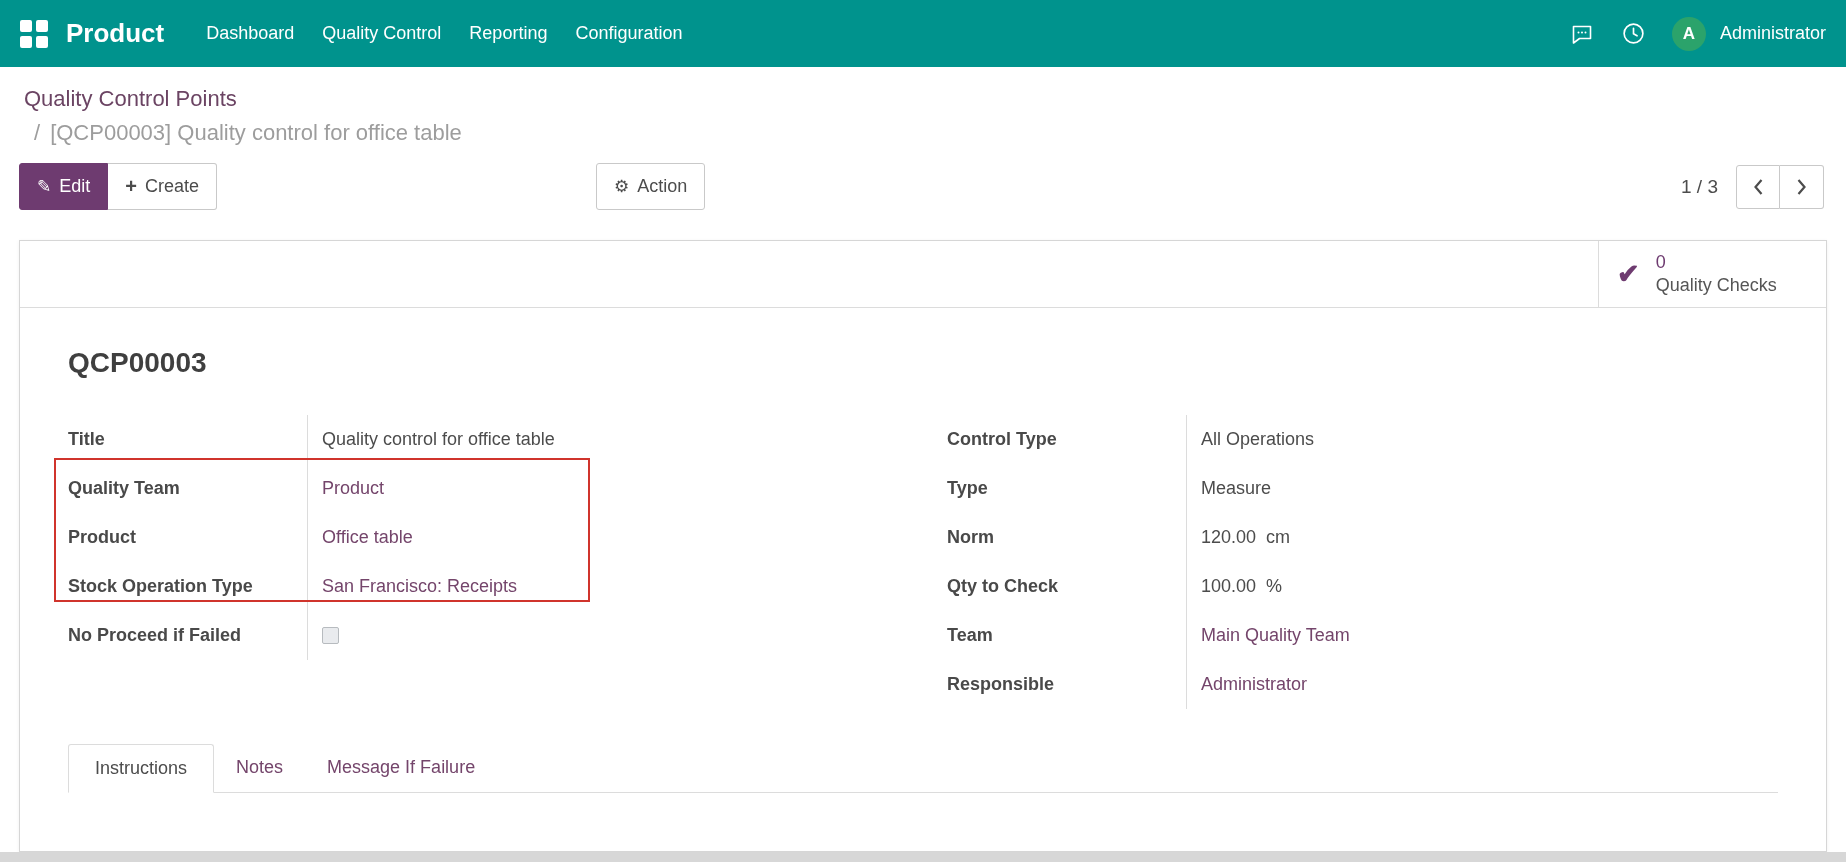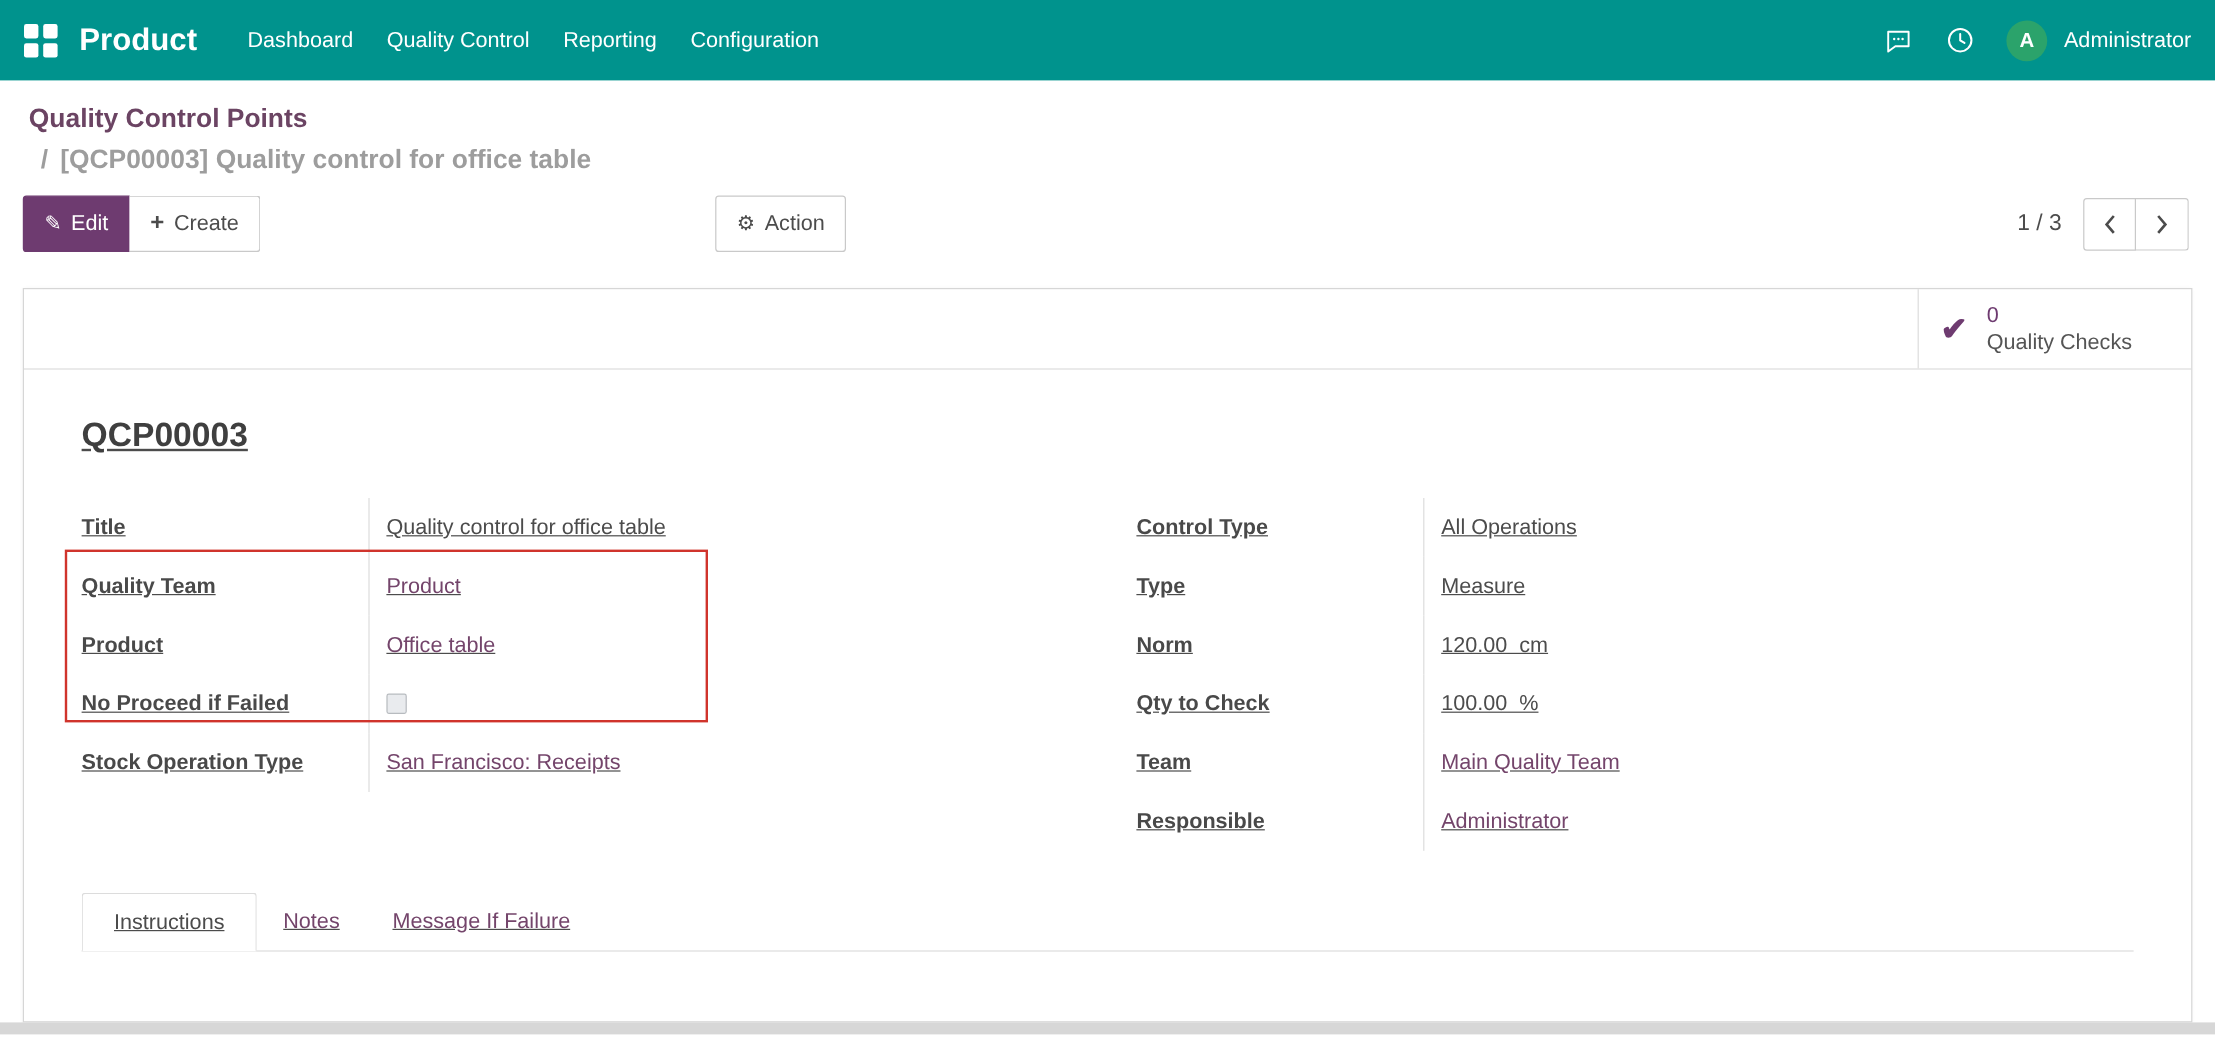--- a/index.html
+++ b/index.html
@@ -33,21 +33,21 @@
   .nav-item{font-size:18px;color:#fff;cursor:pointer;white-space:nowrap;}
   .nav-right{margin-left:auto;display:flex;align-items:center;gap:26px;}
   .nav-icon{display:flex;align-items:center;cursor:pointer;}
   .avatar{
     width:34px;height:34px;border-radius:50%;background:var(--avatar_bg);
     display:flex;align-items:center;justify-content:center;
     font-size:17px;font-weight:bold;color:#fff;cursor:pointer;
   }
   .user-name{font-size:18px;cursor:pointer;margin-left:-12px;}
   
-  .breadcrumbs{padding:18px 22px 0 24px;font-weight:bold;}
+  .breadcrumbs{padding:18px 22px 0 24px;}
   .crumb-parent{font-size:22px;line-height:28px;color:var(--breadcrumb);cursor:pointer;}
   .crumb-line2{display:flex;gap:10px;margin-top:6px;padding-left:10px;
     font-size:22px;line-height:28px;color:#9d9d9d;}
   
   .control-panel{display:flex;align-items:center;margin:16px 22px 0 19px;}
   .btn{
     height:47px;font-size:18px;display:inline-flex;align-items:center;gap:8px;
     padding:0 17px;border:1px solid #c9c9c9;background:#fff;color:#4c4c4c;
     cursor:pointer;white-space:nowrap;
   }
@@ -73,21 +73,21 @@
   }
   .sheet-header{height:67px;border-bottom:1px solid #dcdcdc;display:flex;justify-content:flex-end;}
   .stat-button{
     width:228px;border-left:1px solid #dcdcdc;display:flex;align-items:center;
     gap:16px;padding-left:18px;cursor:pointer;
   }
   .stat-check{color:var(--accent);font-size:27px;font-weight:bold;line-height:1;}
   .stat-text{display:flex;flex-direction:column;font-size:18px;line-height:23px;}
   .stat-value{color:var(--accent);}
   .stat-label{color:#555;}
-  .sheet-body{padding:0 48px;text-decoration:underline;}
+  .sheet-body{padding:0 48px;}
   .record-name{font-size:28px;line-height:34px;font-weight:bold;color:#3f3f3f;margin-top:38px;}
   .groups{display:flex;margin-top:35px;gap:24px;}
   .group{display:flex;flex-direction:column;}
   .group-left{width:855px;flex:none;position:relative;}
   .group-right{flex:1;}
   .field-row{height:49px;display:flex;align-items:center;font-size:18px;}
   .field-label{
     width:240px;flex:none;height:100%;display:flex;align-items:center;
     font-weight:bold;color:#494949;border-right:1px solid #dcdcdc;
   }
@@ -213,26 +213,26 @@
           </div>
           <div class="field-row">
             <div class="field-label">Quality Team</div>
             <div class="field-value link">Product</div>
           </div>
           <div class="field-row">
             <div class="field-label">Product</div>
             <div class="field-value link">Office table</div>
           </div>
           <div class="field-row">
+            <div class="field-label">Stock Operation Type</div>
+            <div class="field-value link">San Francisco: Receipts</div>
+          </div>
+          <div class="field-row">
             <div class="field-label">No Proceed if Failed</div>
             <span class="checkbox"></span>
-          </div>
-          <div class="field-row">
-            <div class="field-label">Stock Operation Type</div>
-            <div class="field-value link">San Francisco: Receipts</div>
           </div>
         </div>
 
         <div class="group group-right">
           <div class="field-row">
             <div class="field-label">Control Type</div>
             <div class="field-value">All Operations</div>
           </div>
           <div class="field-row">
             <div class="field-label">Type</div>

